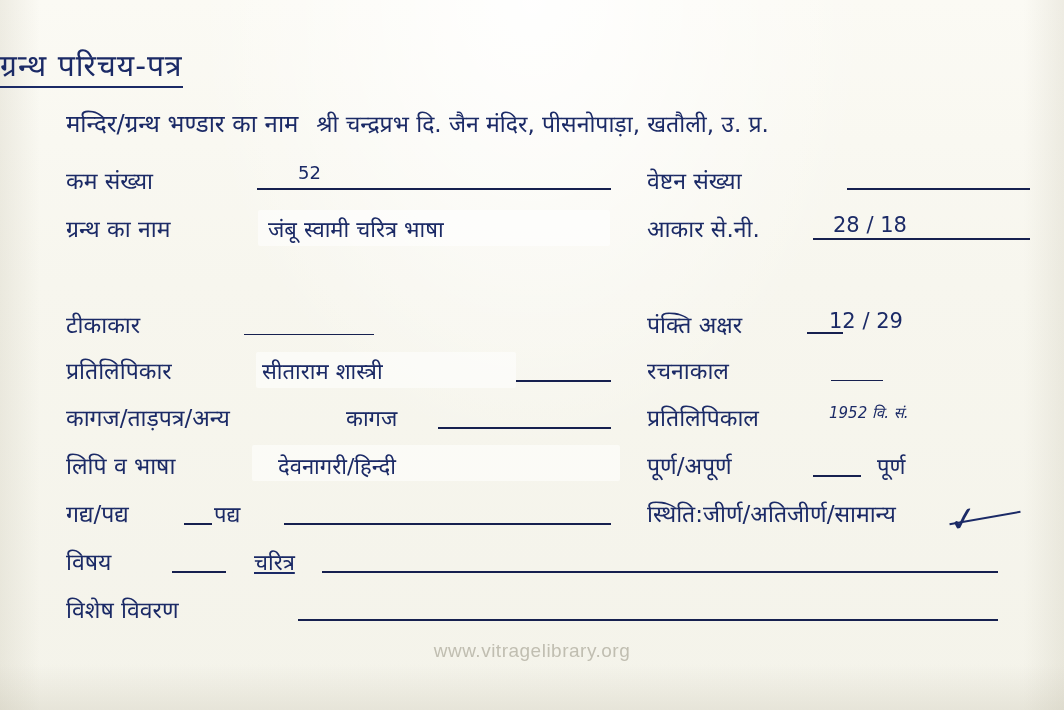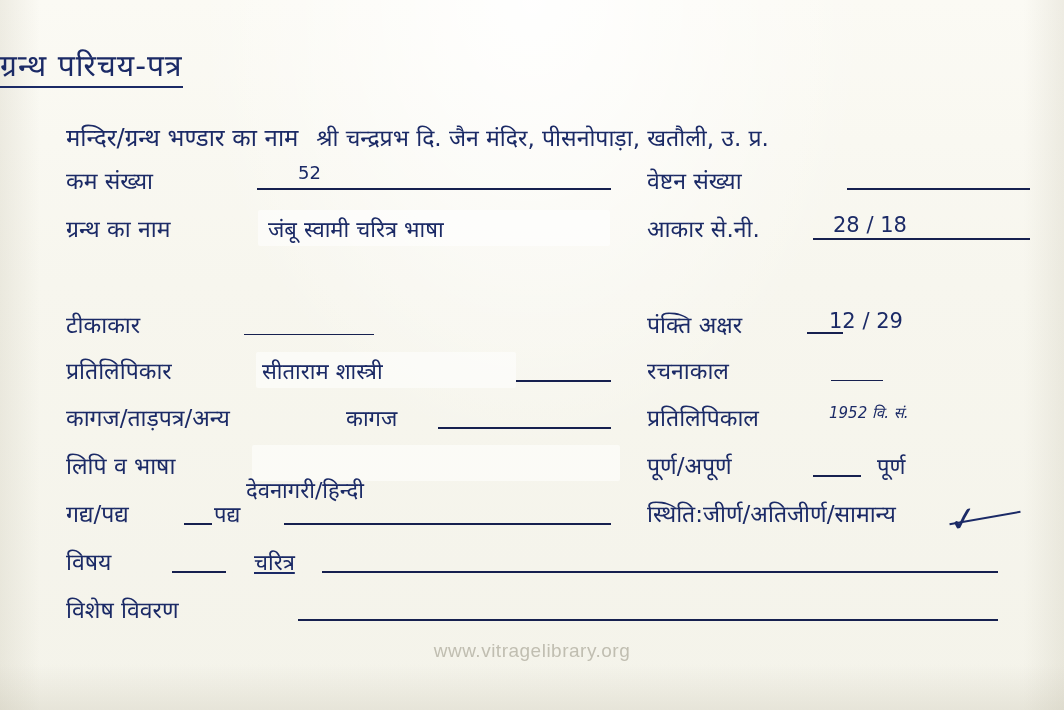--- a/index.html
+++ b/index.html
@@ -49,21 +49,20 @@
     padding-bottom: 3px;
   }
   .temple-row {
     position: absolute;
     left: 66px;
     top: 106px;
     right: 20px;
     font-size: 24px;
     white-space: nowrap;
     color: #1b2a66;
-    margin-top: 14px;
   }
   .temple-row .label {
     font-size: 24px;
   }
   .temple-row .value {
     font-size: 23px;
     margin-left: 10px;
   }
   .row {
     position: absolute;
@@ -203,21 +202,21 @@
     <div class="col-r">
       <span class="lbl">प्रतिलिपिकाल</span>
       <span class="val" style="left:182px;font-size:15px;font-style:italic;">1952 वि. सं.</span>
     </div>
   </div>
 
   <div class="row" style="top:447px;">
     <div class="col-l">
       <span class="lbl">लिपि व भाषा</span>
       <div class="highlight" style="left:186px; top:-2px; width:368px; height:36px;"></div>
-      <span class="val" style="left:180px;margin-top:24px;">देवनागरी/हिन्दी</span>
+      <span class="val" style="left:212px;">देवनागरी/हिन्दी</span>
     </div>
     <div class="col-r">
       <span class="lbl">पूर्ण/अपूर्ण</span>
       <span class="val" style="left:230px;">पूर्ण</span>
       <div class="rule" style="left:166px; top:28px; width:48px;"></div>
     </div>
   </div>
 
   <div class="row" style="top:495px;">
     <div class="col-l">

